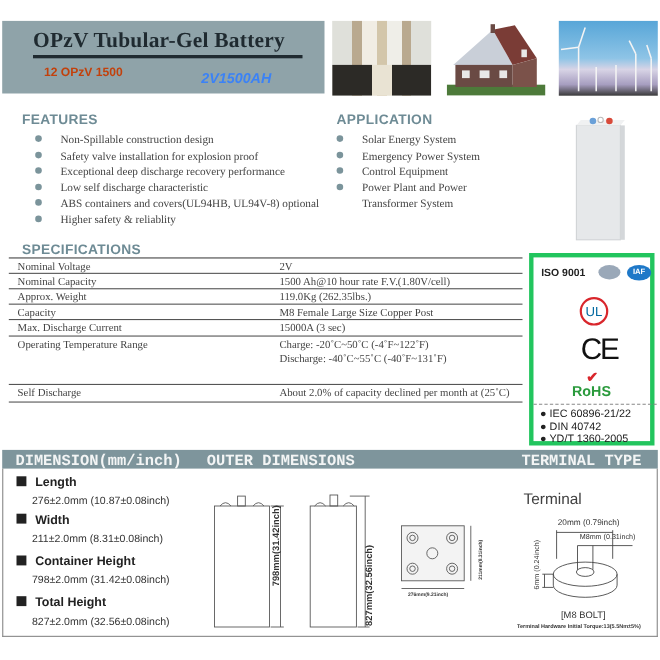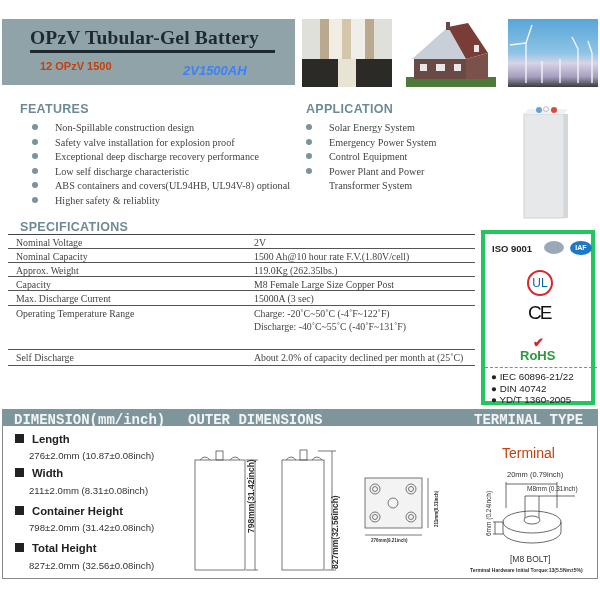--- a/index.html
+++ b/index.html
@@ -142,21 +142,21 @@
       <span class="k">Self Discharge</span>
       <span class="v">About 2.0% of capacity declined per month at (25˚C)</span>
     </div>
 </div>
 
 <div id="cert" class="abs">
   <span class="abs small-sans" style="left:7px;top:9px;font-size:9.5px;font-weight:bold;color:#222">ISO 9001</span>
   <span class="abs" style="left:59px;top:7px;width:20px;height:13px;border-radius:50%;background:#9aa8b8"></span>
   <span class="abs small-sans" style="left:85px;top:7px;width:22px;height:14px;border-radius:50%;background:#1e78c8;color:#fff;font-size:7px;font-weight:bold;text-align:center;line-height:14px">IAF</span>
   <span class="abs small-sans" style="left:42px;top:36px;width:26px;height:26px;border:2.2px solid #d9262c;border-radius:50%;color:#0369a1;font-size:12px;text-align:center;line-height:22px">UL</span>
-  <span class="abs small-sans" style="left:43px;top:68px;font-size:19px;color:#111;letter-spacing:-2px">CE</span>
+  <span class="abs small-sans" style="left:43px;top:68px;font-size:27px;color:#111;letter-spacing:-2px">CE</span>
   <span class="abs" style="left:48px;top:101px;color:#d9262c;font-size:13px;font-weight:bold">✔</span>
   <span class="abs small-sans" style="left:35px;top:114px;font-size:13px;font-weight:bold;color:#2a9a3c">RoHS</span>
   <div class="abs" style="left:0;top:133px;width:112px;border-top:1px dashed #888"></div>
   <div class="abs small-sans" style="left:6px;top:137px;font-size:9.8px;color:#222;line-height:11.5px;white-space:nowrap">
     <div>● <span>IEC 60896-21/22</span></div>
     <div>● <span>DIN 40742</span></div>
     <div>● <span>YD/T 1360-2005</span></div>
   </div>
 </div>
 
@@ -204,21 +204,21 @@
     <circle cx="203" cy="58" r="5"></circle>
     <line x1="238" y1="33" x2="238" y2="83"></line>
     <line x1="175" y1="90" x2="232" y2="90"></line>
   </svg>
   <span class="abs small-sans" style="left:56px;top:88px;font-size:8.5px;font-weight:bold;color:#333;transform:rotate(-90deg);transform-origin:0 0;white-space:nowrap">798mm(31.42inch)</span>
   <span class="abs small-sans" style="left:140px;top:124px;font-size:8.5px;font-weight:bold;color:#333;transform:rotate(-90deg);transform-origin:0 0;white-space:nowrap">827mm(32.56inch)</span>
   <span class="abs small-sans" style="left:244px;top:82px;font-size:4.5px;font-weight:bold;color:#333;transform:rotate(-90deg);transform-origin:0 0;white-space:nowrap">211mm(8.31inch)</span>
   <span class="abs small-sans" style="left:181px;top:93px;font-size:4.5px;font-weight:bold;color:#333;white-space:nowrap">276mm(9.21inch)</span>
 </div>
 
-<span class="abs small-sans" style="left:502px;top:445px;font-size:14px;color:#c2410c">Terminal</span>
+<span class="abs small-sans" style="left:476px;top:445px;font-size:14px;color:#404040">Terminal</span>
 <div class="abs" style="left:485px;top:470px;width:110px;height:90px">
   <svg width="110" height="90" viewBox="0 0 110 90" fill="none" stroke="#444" stroke-width="0.8">
     <line x1="21" y1="12" x2="21" y2="38"></line>
       <line x1="72" y1="12" x2="72" y2="38"></line>
       <line x1="21" y1="14" x2="72" y2="14"></line>
     <line x1="40" y1="26" x2="40" y2="48"></line>
       <line x1="54" y1="26" x2="54" y2="48"></line>
       <line x1="40" y1="26" x2="90" y2="26"></line>
     <ellipse cx="47" cy="52" rx="29" ry="11"></ellipse>
     <ellipse cx="47" cy="50" rx="8" ry="4"></ellipse>

